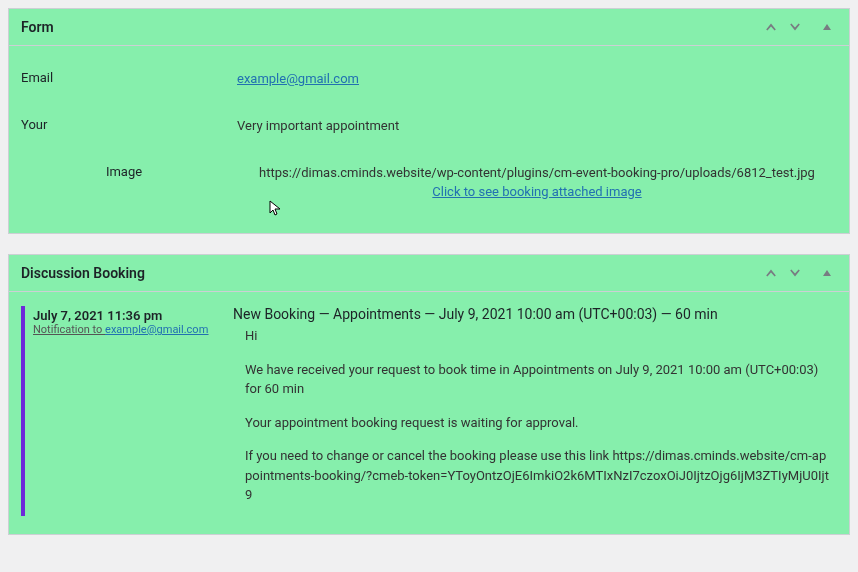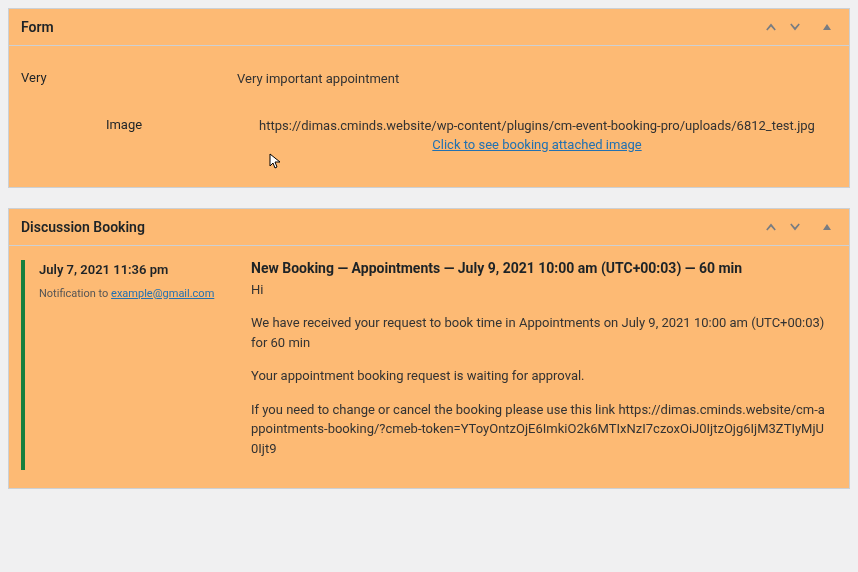--- a/index.html
+++ b/index.html
@@ -6,21 +6,21 @@
   body {
     margin: 0;
     padding: 8px;
     background: #f0f0f1;
     font-family: -apple-system, BlinkMacSystemFont, "Segoe UI", Roboto, sans-serif;
     font-size: 13px;
     color: #333;
     width: 858px;
   }
   .metabox {
-    background: #fdba74;
+    background: #86efac;
     border: 1px solid #ccd0d4;
     margin-bottom: 20px;
   }
   .metabox-header {
     border-bottom: 1px solid #ccd0d4;
     padding: 8px 12px;
     display: flex;
     justify-content: space-between;
     align-items: center;
   }
@@ -65,52 +65,52 @@
   a.link {
     color: #2271b1;
     text-decoration: underline;
   }
   .cursor {
     position: absolute;
     pointer-events: none;
   }
   .history-entry {
     display: flex;
-    border-left: 4px solid #15803d;
-    padding: 0 0 0 14px;
+    border-left: 4px solid #6d28d9;
+    padding: 0 0 0 8px;
     margin: 4px 0 0 0;
   }
   .history-meta {
     width: 200px;
     flex-shrink: 0;
     padding-top: 2px;
   }
   .history-date {
     font-size: 13px;
     font-weight: 600;
     color: #1d2327;
   }
   .history-sub {
     font-size: 11px;
     color: #555;
-    margin-top: 10px;
+    margin-top: 0;
+    text-decoration: underline;
   }
   .history-sub a { color: #2271b1; text-decoration: underline; font-size: 11px; }
   .history-content {
     flex: 1;
     overflow-y: scroll;
     height: 210px;
     padding-right: 6px;
   }
   .history-title {
-    font-weight: 700;
+    font-weight: 400;
     font-size: 14px;
     color: #1d2327;
     margin-bottom: 4px;
-    margin-left: 12px;
   }
   .history-body {
     color: #333;
     line-height: 1.5;
   }
   .history-body p { margin: 0 0 14px 12px; }
   
   .history-content::-webkit-scrollbar { width: 16px; }
   .history-content::-webkit-scrollbar-track { background: #f0f0f0; }
   .history-content::-webkit-scrollbar-thumb { background: #c1c1c1; border: 2px solid #f0f0f0; border-radius: 2px; }
@@ -135,23 +135,29 @@
       </span>
       <span class="ctrl-icon" style="margin-left:8px">
         <svg width="10" height="10" viewBox="0 0 10 10">
             <path d="M5 2 L9 8 L1 8 Z"></path>
           </svg>
       </span>
     </span>
   </div>
   <div class="metabox-body">
 
-
     <div class="form-row">
-      <div class="label">Very</div>
+      <div class="label">Email</div>
+      <div class="value">
+        <a class="link">example@gmail.com</a>
+      </div>
+    </div>
+
+    <div class="form-row">
+      <div class="label">Your</div>
       <div class="value">Very important appointment</div>
     </div>
 
     <div class="form-row rel">
       <div class="label">Image</div>
       <div class="value">
         <span>https://dimas.cminds.website/wp-content/plugins/cm-event-booking-pro/uploads/6812_test.jpg</span><br>
         <a class="link">Click to see booking attached image</a>
         <svg class="cursor" style="left:248px; top:50px" width="14" height="18" viewBox="0 0 14 18">
           <path d="M1 1 L1 13 L4 10 L6 15 L8 14 L6 9 L11 9 Z" fill="#fff" stroke="#000" stroke-width="1"></path>

